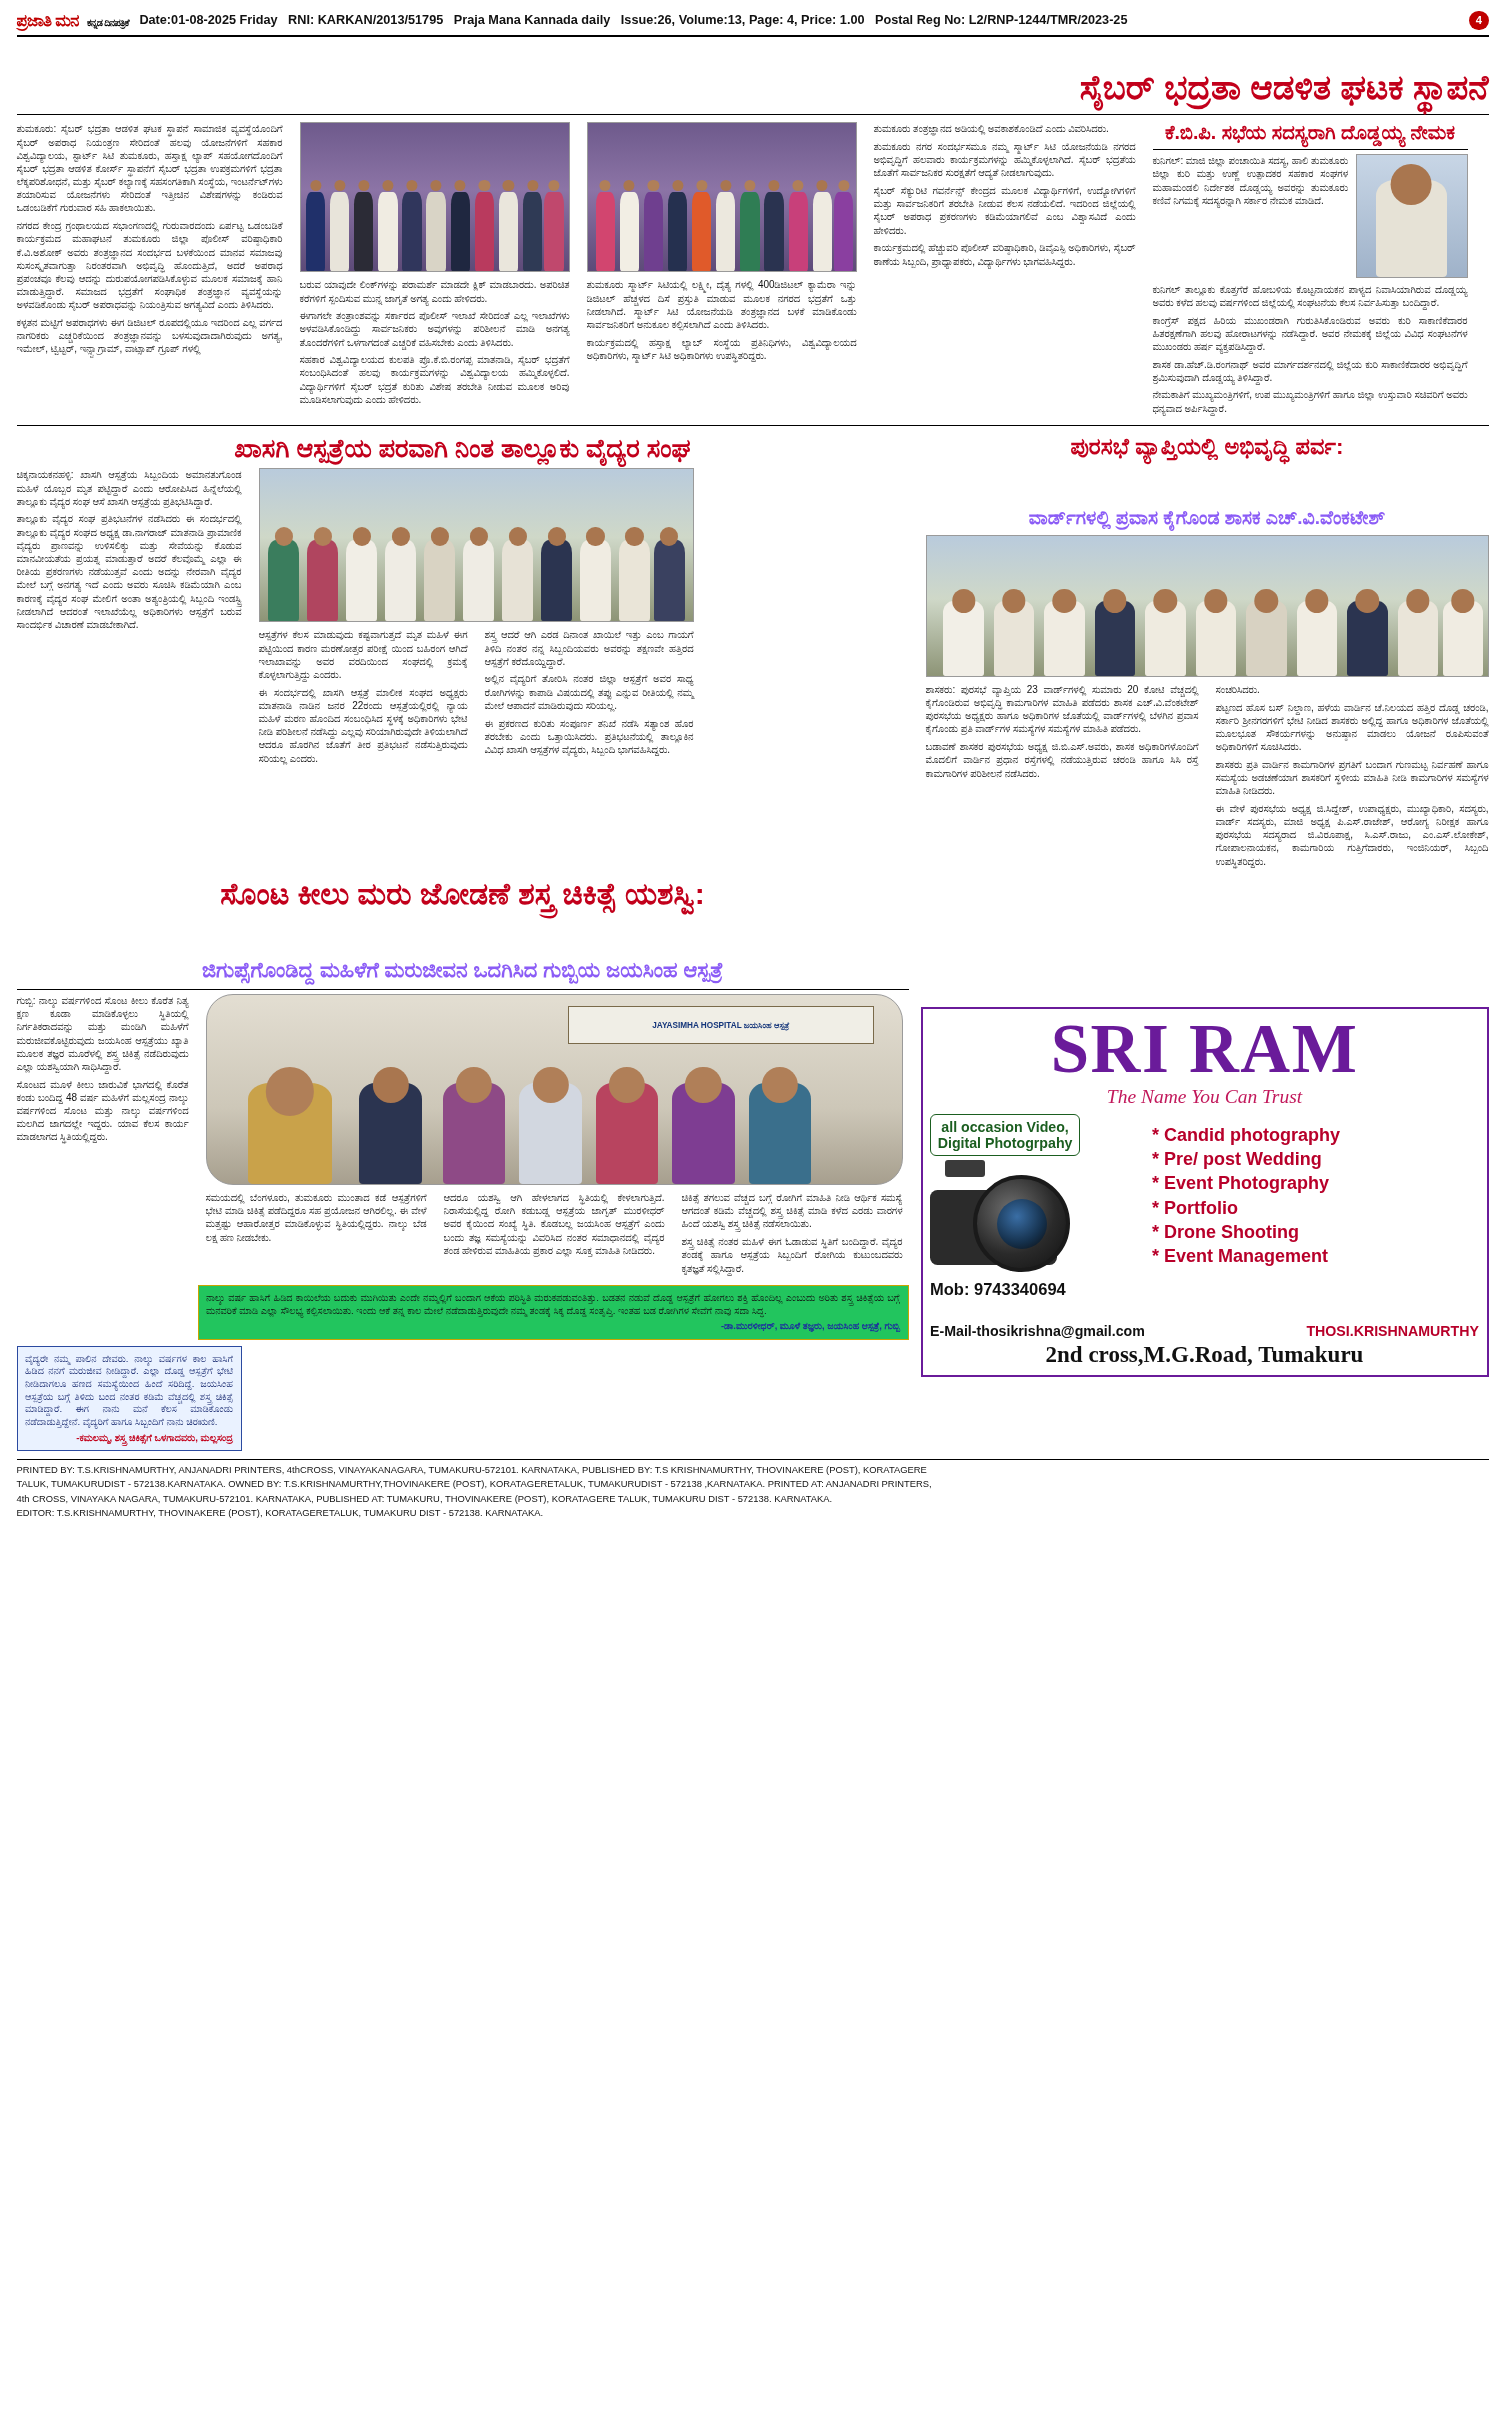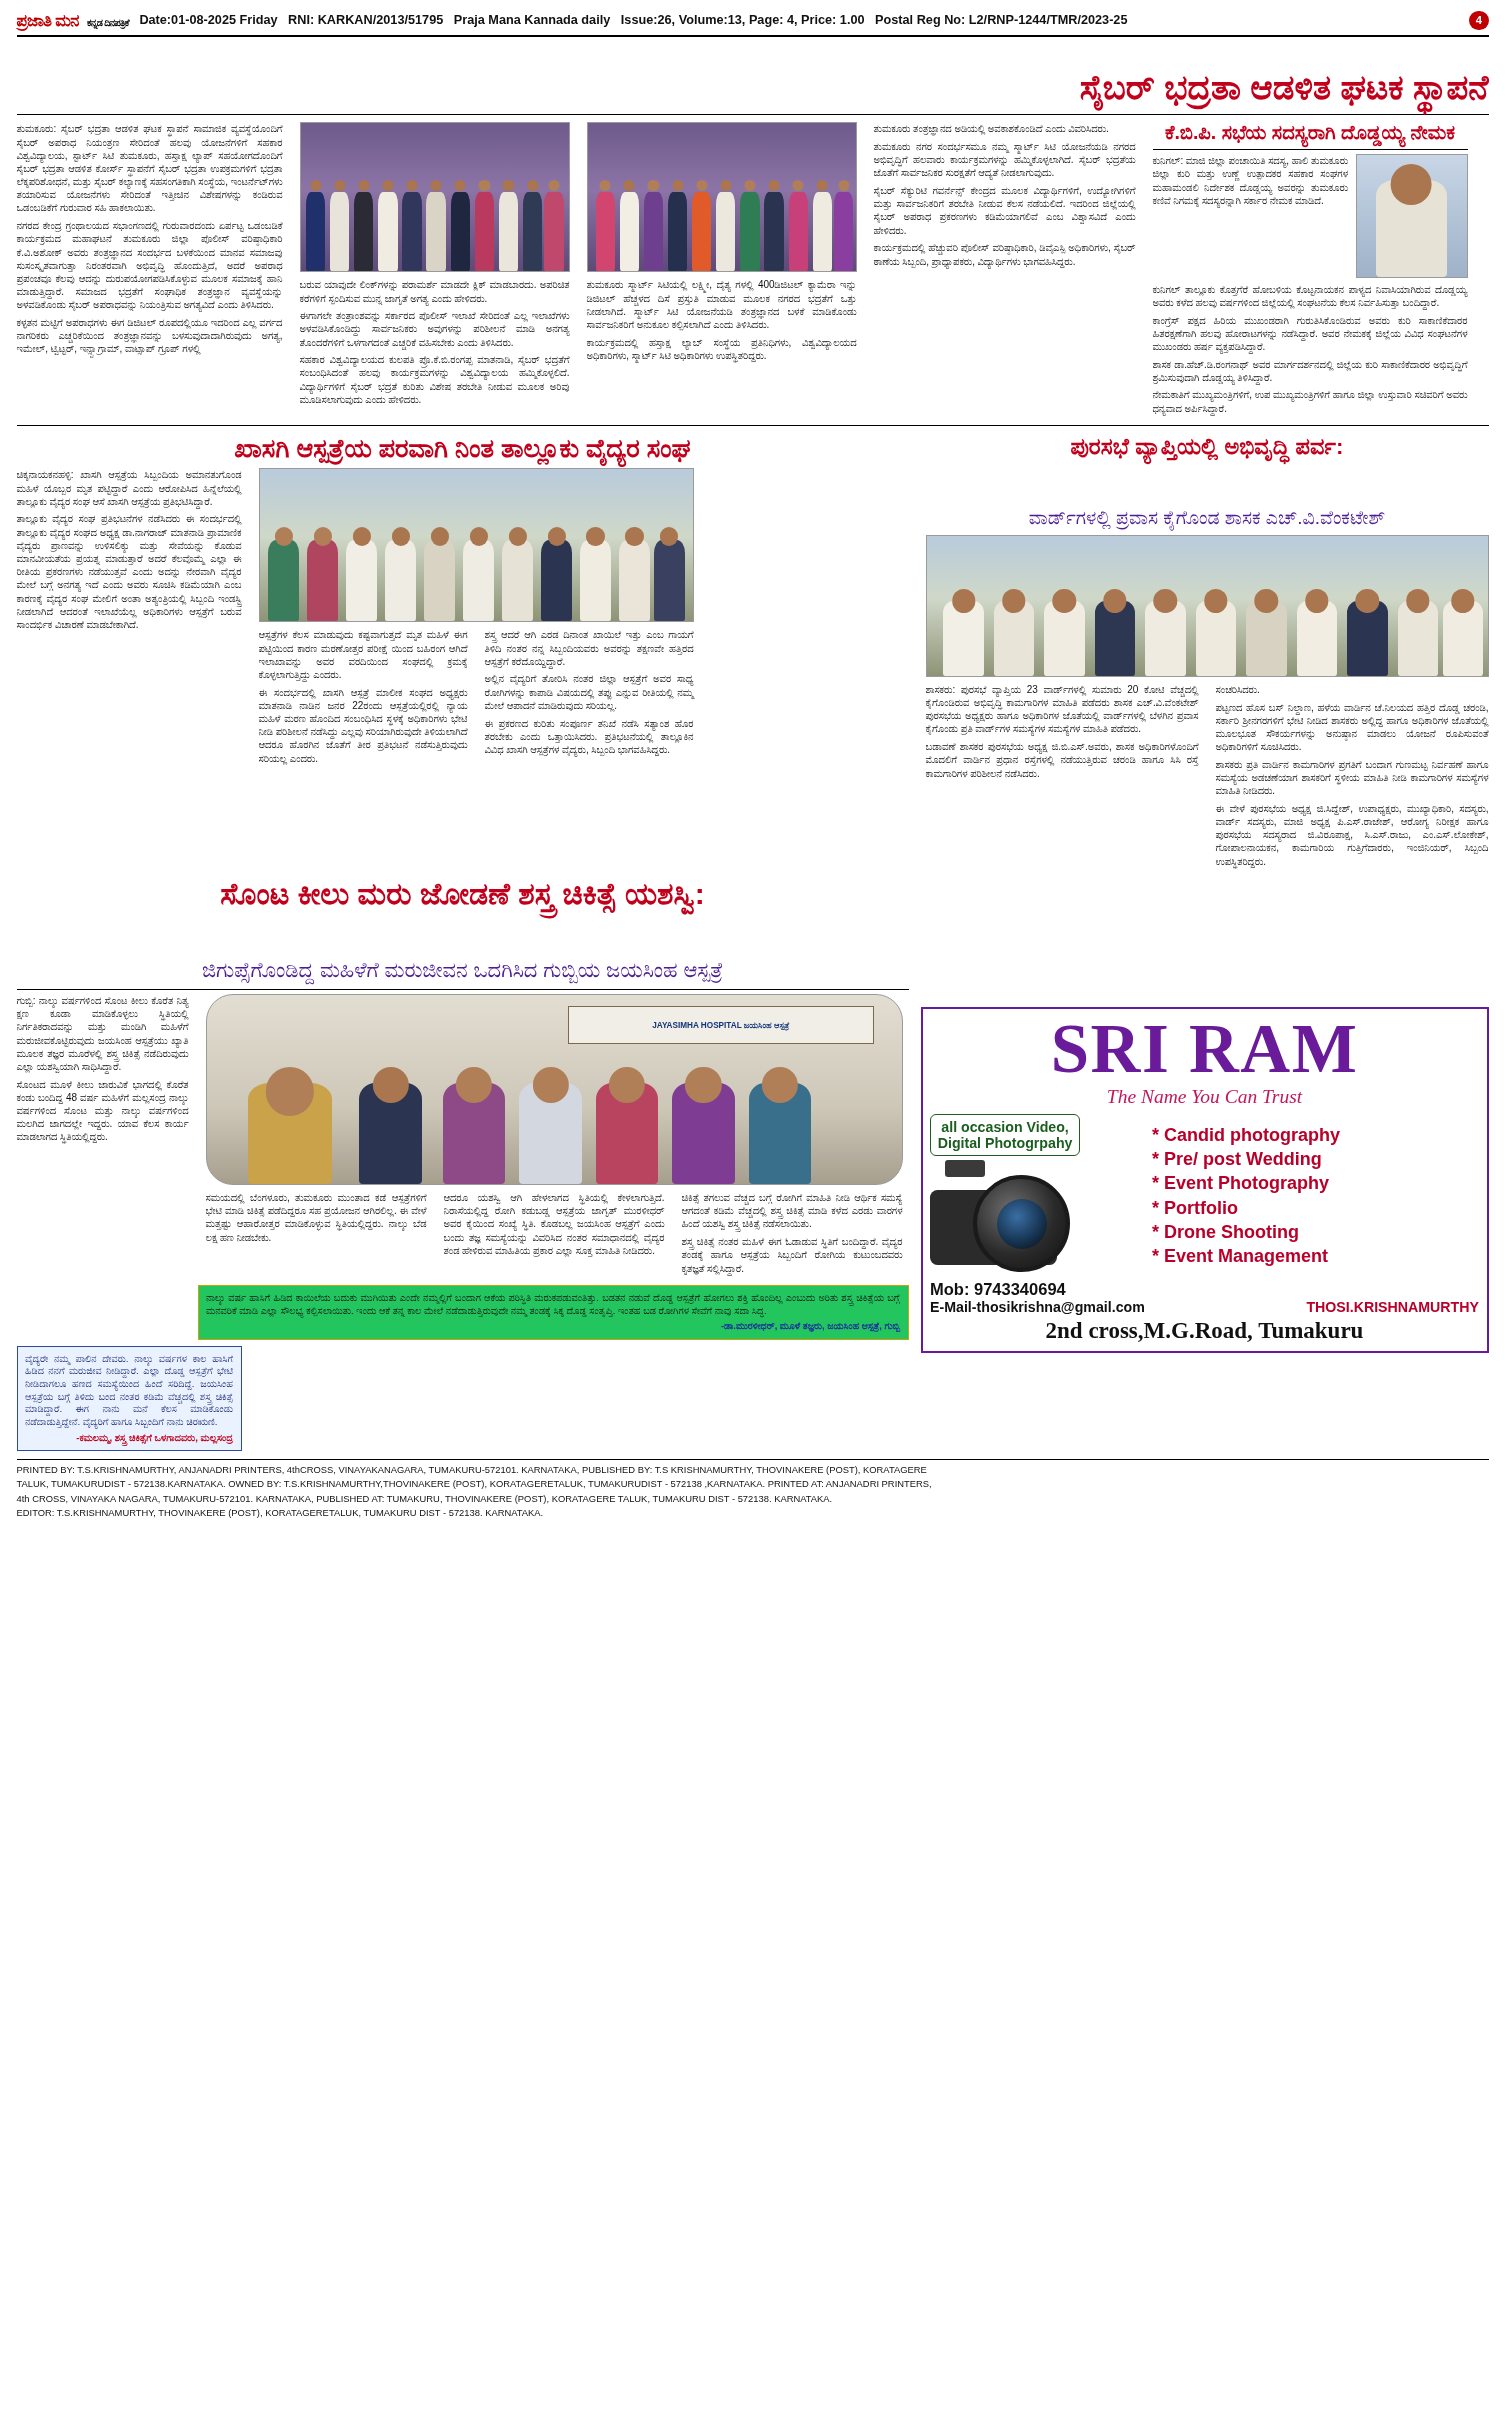--- a/index.html
+++ b/index.html
@@ -21,21 +21,21 @@
   .mh-spacer { flex:1 1 auto; }
   .pageno { width:19.5px; height:19.5px; border-radius:50%; background:#c00000; color:#fff; font-size:11.2px;
             display:flex; align-items:center; justify-content:center; font-weight:bold; }
 
   
   .head-red {
     color:#c2001b; font-weight:bold; text-align:center; line-height:1.12;
     font-family:"Liberation Sans", sans-serif;
   }
   .h-main { font-size:34px; padding:9px 0 7.5px 0; border-bottom:1.5px solid #000; margin-bottom:7.5px;text-align:right;}
-  .h-blue { color:#4c1d95; font-size:22.5px; font-weight:normal; text-align:center; line-height:1.15;margin-top:48px;}
+  .h-blue { color:#8b5cf6; font-size:22.5px; font-weight:bold; text-align:center; line-height:1.15;margin-top:48px;}
   .rule { border:0; border-top:1.5px solid #000; margin:6px 0; }
   .rule-thin { border:0; border-top:0.7px solid #000; margin:4.5px 0; }
 
   
   .cols { display:flex; gap:17px; }
   .col { flex:1 1 0; }
   .body-txt {
     font-size:10px; line-height:1.32; text-align:justify;
     color:#111; font-family:"Liberation Sans", sans-serif;
     letter-spacing:-0.1px;
@@ -369,21 +369,21 @@
               <li>* Pre/ post Wedding</li>
               <li>* Event Photography</li>
               <li>* Portfolio</li>
               <li>* Drone Shooting</li>
               <li>* Event Management</li>
             </ul>
           </div>
         </div>
         <div style="padding:3px 7.5px 7.5px 7.5px;">
           <div class="ad-contact">Mob: 9743340694</div>
-          <div style="display:flex; align-items:flex-end; gap:12px;">
+          <div style="display:flex; align-items:flex-end; gap:12px;margin-top:24px;">
             <div class="ad-mail" style="flex:1 1 0;">E-Mail-thosikrishna@gmail.com</div>
             <div class="ad-name" style="flex:0 0 auto;">THOSI.KRISHNAMURTHY</div>
           </div>
           <div class="ad-addr">2nd cross,M.G.Road, Tumakuru</div>
         </div>
       </div>
     </div>
   </div>
 
   <div class="footer">

